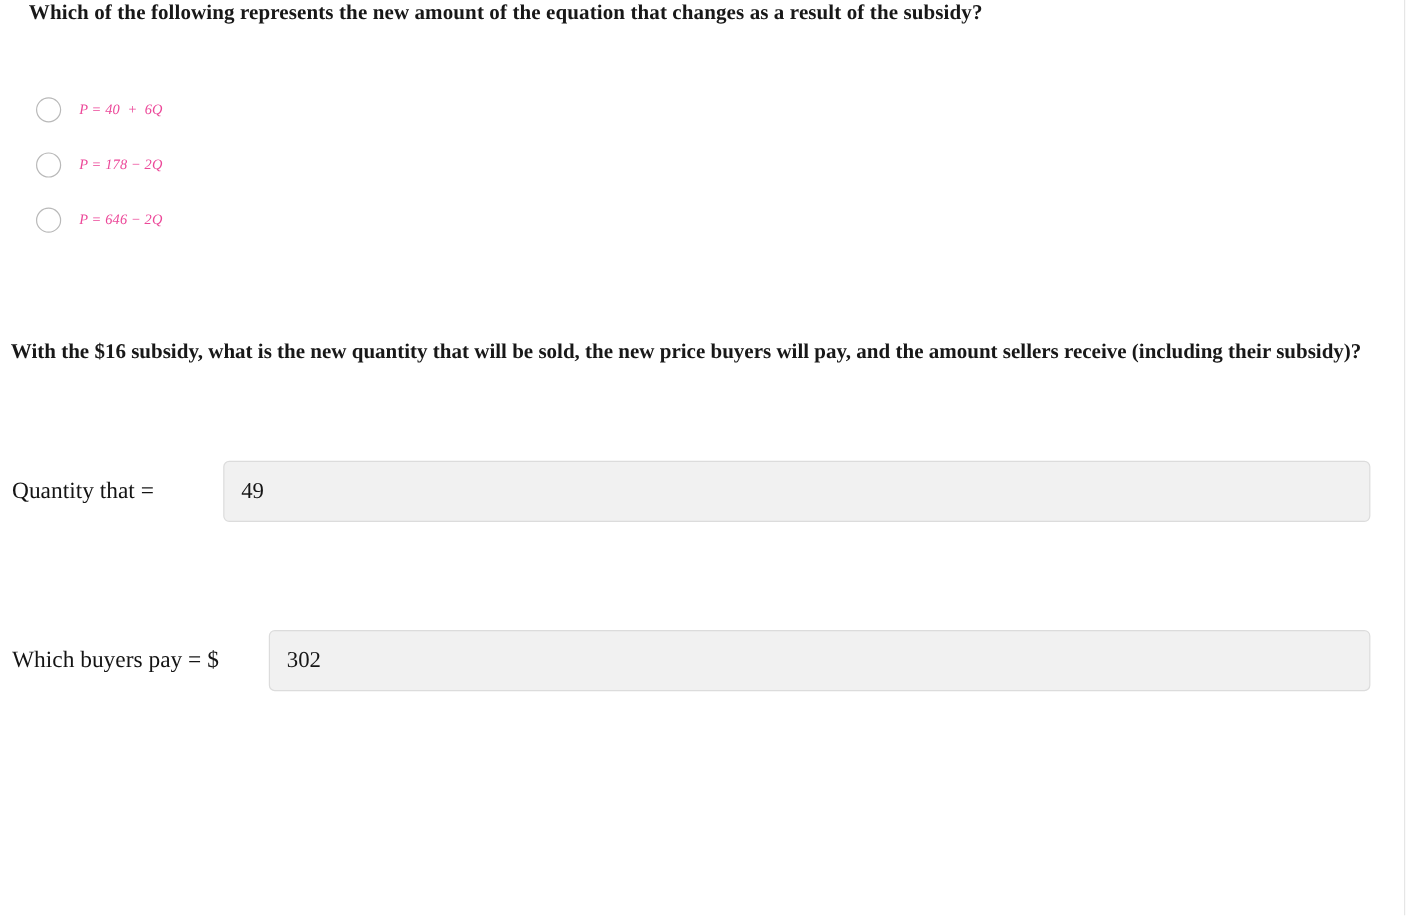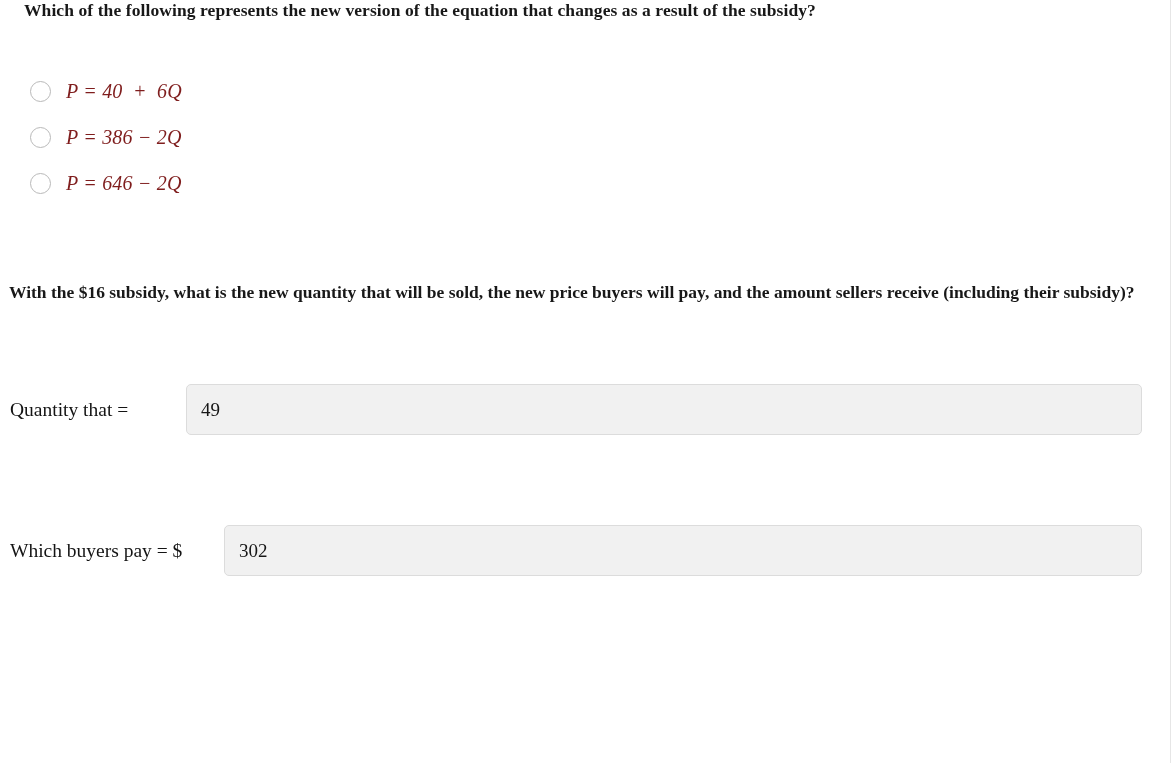--- a/index.html
+++ b/index.html
@@ -79,25 +79,25 @@
     position: absolute;
     top: 50%;
     left: 50%;
     width: 9px;
     height: 9px;
     margin: -4.5px 0 0 -4.5px;
     border-radius: 50%;
     background: #f4f4f4;
   }
   .option-eq {
-    font-size: 20px;
+    font-size: 12px;
     font-style: italic;
     font-family: "Liberation Serif", "DejaVu Serif", serif;
     white-space: pre;
-    color: #7f1d1d;
+    color: #ec4899;
     letter-spacing: 0.01em;
   }
 
   
   .q2-prompt {
     font-weight: bold;
     font-size: 17.5px;
     line-height: 31px;
     margin: 7px;
     padding-top: 64px;
@@ -138,30 +138,30 @@
   }
 </style>
 </head>
 <body>
 
 <div class="right-rule"></div>
 
 <div class="page">
 
   <div>
-    <p class="q1-prompt">Which of the following represents the new version of the equation that changes as a result of the subsidy?</p>
+    <p class="q1-prompt">Which of the following represents the new amount of the equation that changes as a result of the subsidy?</p>
 
     <ul class="options">
       <li class="option-row">
         <span class="radio"></span>
         <span class="option-eq">P = 40  +  6Q</span>
       </li>
       <li class="option-row">
         <span class="radio"></span>
-        <span class="option-eq">P = 386 − 2Q</span>
+        <span class="option-eq">P = 178 − 2Q</span>
       </li>
       <li class="option-row">
         <span class="radio"></span>
         <span class="option-eq">P = 646 − 2Q</span>
       </li>
     </ul>
   </div>
 
   <div>
     <p class="q2-prompt">With the $16 subsidy, what is the new quantity that will be sold, the new price buyers will pay, and the amount sellers receive (including their subsidy)?</p>

